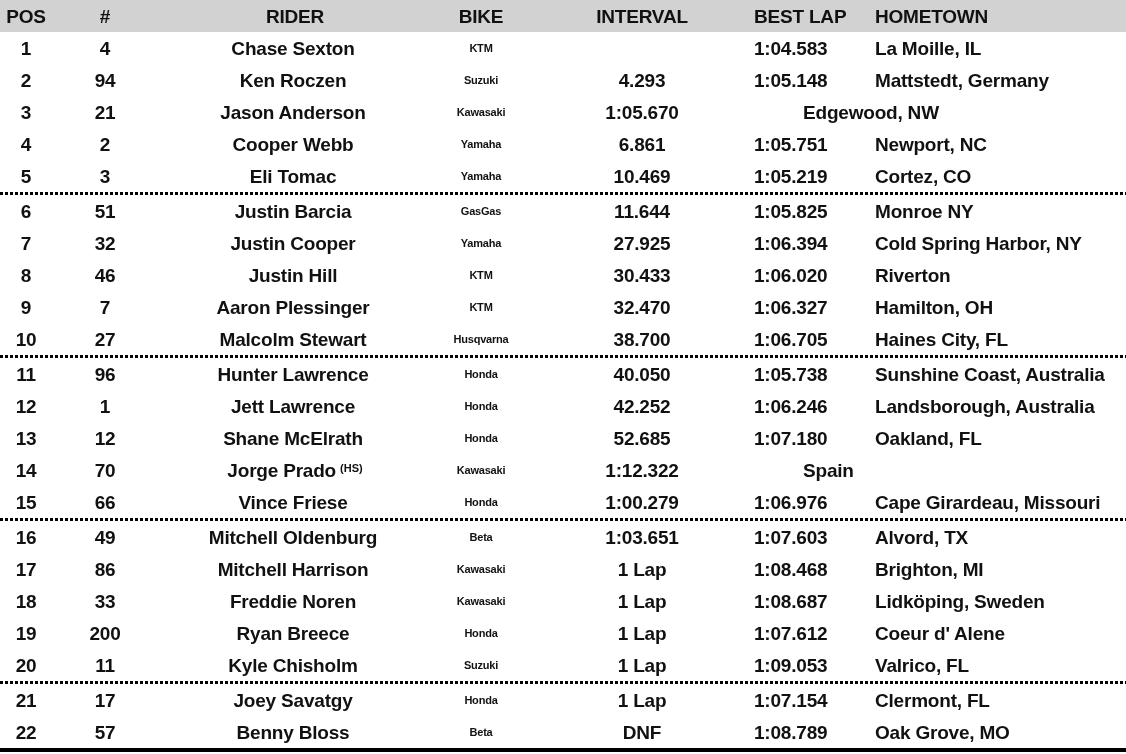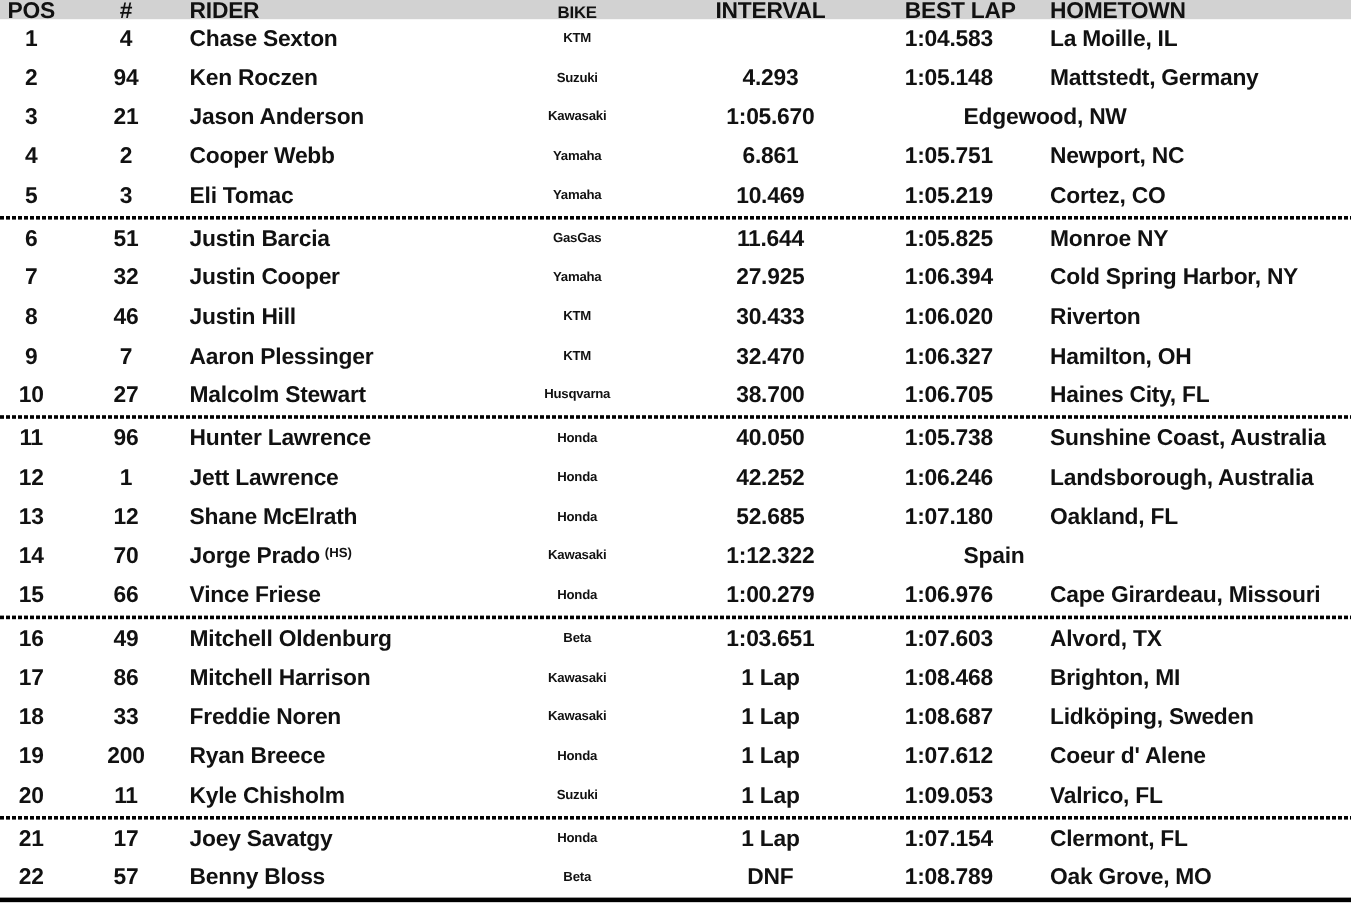--- a/index.html
+++ b/index.html
@@ -23,21 +23,21 @@
     display:flex;
     flex-direction:column;
   }
   .grid-row{
     display:grid;
     grid-template-columns:52px 106px 274px 98px 224px 72px 1fr;
     align-items:center;
   }
   .header-row{
     flex:none;
-    height:16px;
+    height:32px;
     background:var(--header-bg);
     font-size:19px;
     letter-spacing:-0.2px;
   }
   .table-body{
     flex:1;
     display:flex;
     flex-direction:column;
   }
   .row{
@@ -45,22 +45,22 @@
     font-size:19px;
     letter-spacing:-0.2px;
   }
   .cell{
     overflow:visible;
     white-space:nowrap;
     line-height:1;
   }
   .pos,.num,.interval,.bestlap{text-align:center;}
   .bike{text-align:center;font-size:11px;}
-  .header-row .bike{font-size:14px;}
-  .rider{text-align:left;}
+  .header-row .bike{font-size:19px;}
+  .rider{text-align:center;}
   .hometown{text-align:left;padding-left:49px;}
   .rnote{
     font-size:11px;
     position:relative;
     top:-5px;
     margin-left:4px;
     letter-spacing:0;
   }
   .sep{
     flex:none;

